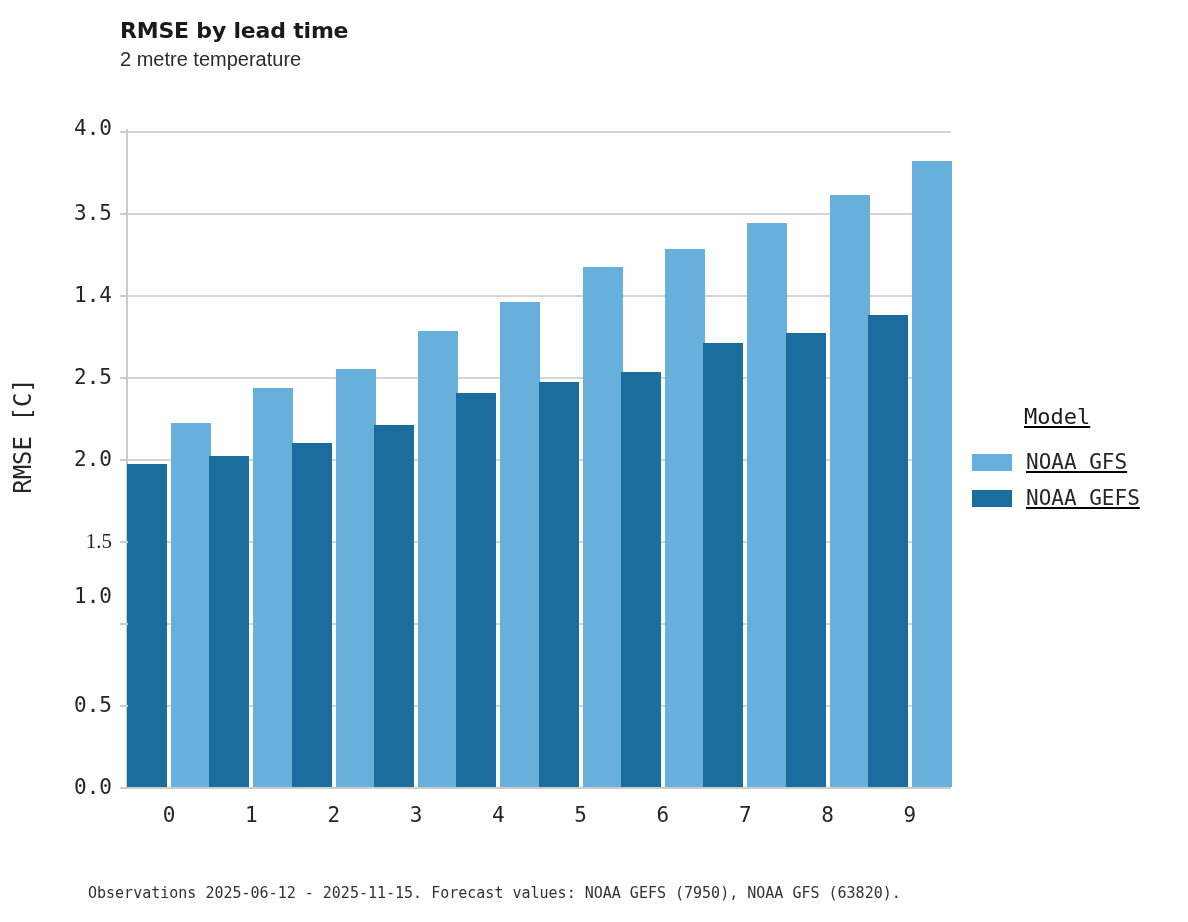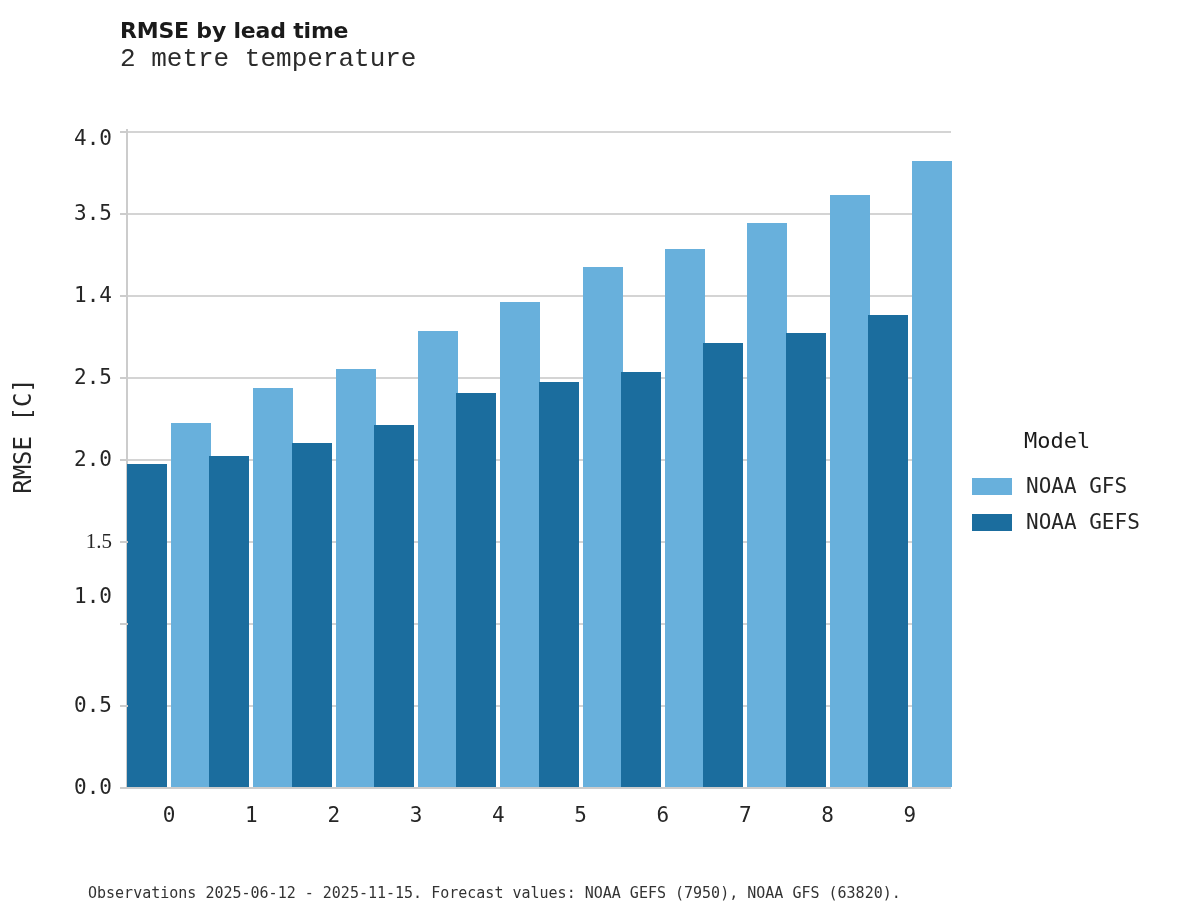--- a/index.html
+++ b/index.html
@@ -26,22 +26,22 @@
   }
   #chart-title {
     font-family: "DejaVu Sans", "Liberation Sans", sans-serif;
     font-weight: bold;
     font-size: 22px;
     color: #1a1a1a;
     line-height: 26px;
     letter-spacing: -0.2px;
   }
   .chart-subtitle {
-    font-family: Liberation Mono, monospace;
-    font-size: 26px;
+    font-family: Liberation Sans, sans-serif;
+    font-size: 20px;
     color: #2b2b2b;
     line-height: 30px;
     white-space: pre;
   }
 
   
   #plot-area {
     position: absolute;
     left: 128px;
     top: 131px;
@@ -139,22 +139,23 @@
     font-size: 24px;
     color: #262626;
     transform: rotate(-90deg);
     white-space: pre;
   }
 
   
   #legend {
     position: absolute;
     left: 972px;
-    top: 428px;
+    top: 404px;
     width: 210px;
+    text-decoration: underline;
   }
   #legend-title {
     font-size: 22px;
     color: #1a1a1a;
     margin-left: 52px;
     margin-bottom: 16px;
     white-space: pre;
   }
   .legend-row {
     display: flex;
@@ -199,21 +200,21 @@
 
   <div id="ytick-labels">
       <div class="ytick-label" style="top: 787px;">0.0</div>
       <div class="ytick-label" style="top: 705px;">0.5</div>
       <div class="ytick-label" style="top: 596px;">1.0</div>
       <div class="ytick-label" style="top: 541px; font-family: Liberation Serif, serif;">1.5</div>
       <div class="ytick-label" style="top: 459px;">2.0</div>
       <div class="ytick-label" style="top: 377px;">2.5</div>
       <div class="ytick-label" style="top: 295px;">1.4</div>
       <div class="ytick-label" style="top: 213px;">3.5</div>
-      <div class="ytick-label" style="top: 138px;">4.0</div>
+      <div class="ytick-label" style="top: 128px;">4.0</div>
     </div>
 
   <div id="plot-area">
       <div class="gridline" style="top: 574px;"></div>
       <div class="gridline" style="top: 492px;"></div>
       <div class="gridline" style="top: 410px;"></div>
       <div class="gridline" style="top: 328px;"></div>
       <div class="gridline" style="top: 246px;"></div>
       <div class="gridline" style="top: 164px;"></div>
       <div class="gridline" style="top: 82px;"></div>

